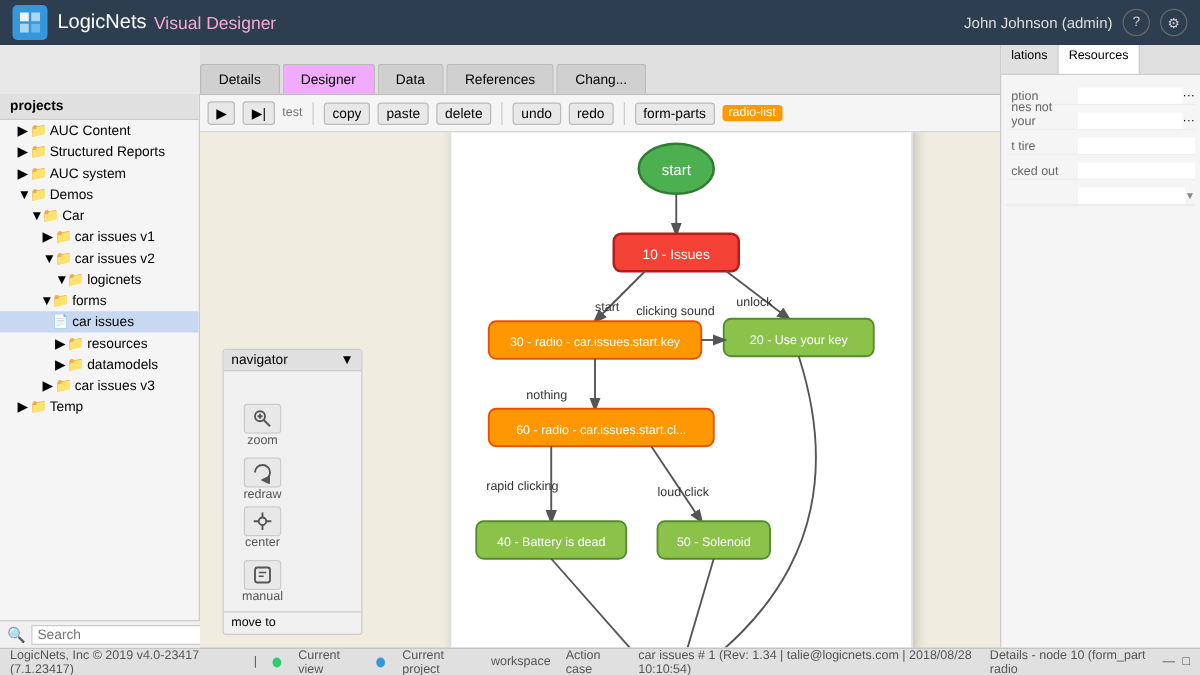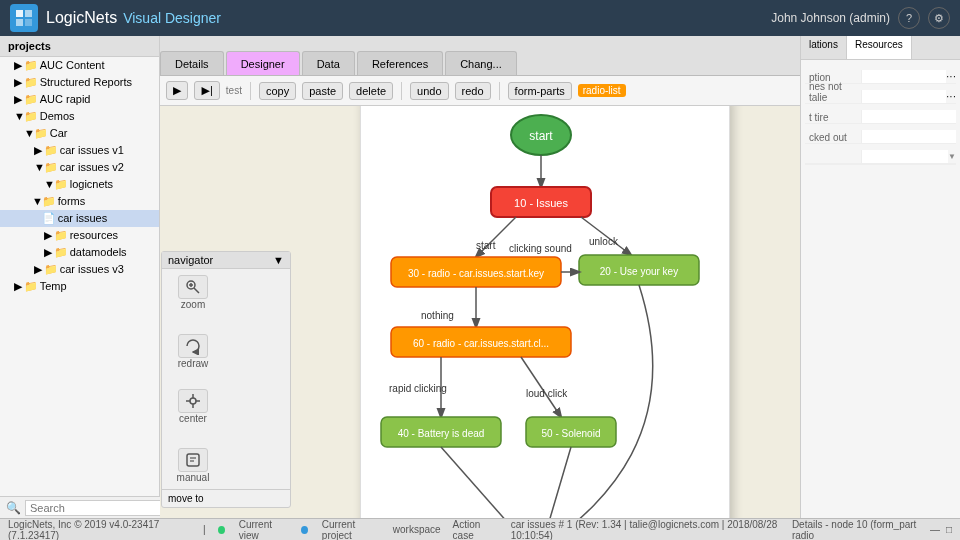--- a/index.html
+++ b/index.html
@@ -17,34 +17,35 @@
     }
     #topbar .logo {
       width: 28px; height: 28px;
       background: #3498db;
       border-radius: 4px;
       display: flex; align-items: center; justify-content: center;
       font-weight: bold; font-size: 10px; color: white;
       margin-right: 8px;
     }
     #topbar .app-title { font-size: 16px; color: white; font-weight: normal; }
-    #topbar .app-subtitle { font-size: 14px; color: #7dd3fc; margin-left: 6px; }
+    #topbar .app-subtitle { font-size: 14px; color: #f9a8d4; margin-left: 6px; }
     #topbar .user-info { margin-left: auto; color: #ddd; font-size: 12px; display: flex; align-items: center; gap: 8px; }
     #topbar .icon-btn { width: 22px; height: 22px; border: 1px solid #666; border-radius: 50%; display: flex; align-items: center; justify-content: center; color: #ccc; font-size: 11px; cursor: pointer; }
 
     
     #main { display: flex; height: calc(540px - 36px - 22px); }
 
     
     #sidebar {
       width: 160px;
       background: #f5f5f5;
       border-right: 1px solid #ccc;
       overflow-y: auto;
       flex-shrink: 0;
+      margin-top: 39px;
     }
     #sidebar .sidebar-header {
       background: #e0e0e0;
       padding: 4px 8px;
       font-weight: bold;
       font-size: 11px;
       border-bottom: 1px solid #ccc;
     }
     .tree-item {
       padding: 2px 4px;
@@ -136,37 +137,38 @@
       border: 1px solid #ddd;
       box-shadow: 3px 3px 10px rgba(0,0,0,0.2);
       z-index: 10;
       overflow: hidden;
     }
 
     
     #navigator {
       position: absolute;
       bottom: 10px;
-      left: 1px;
-      width: 130px;
+      left: 18px;
+      width: 112px;
       background: #f0f0f0;
       border: 1px solid #ccc;
       border-radius: 3px;
       z-index: 5;
     }
     #navigator .nav-header {
       display: flex; align-items: center; justify-content: space-between;
       padding: 2px 6px;
       background: #e0e0e0;
       font-size: 11px;
       border-bottom: 1px solid #ccc;
     }
     #navigator .nav-controls {
-      display: flex; flex-wrap: wrap; gap: 20px;
+      display: flex; flex-wrap: wrap; gap: 4px;
       padding: 6px;
+      margin-top: 20px;
     }
     .nav-btn {
       display: flex; flex-direction: column; align-items: center;
       cursor: pointer; font-size: 10px; color: #555;
       width: 50px;
     }
     .nav-btn .nav-icon {
       width: 30px; height: 24px;
       background: #e8e8e8;
       border: 1px solid #ccc;
@@ -288,21 +290,21 @@
       <span>projects</span>
     </div>
 
     <div class="tree-item indent1">
       <span class="arrow">▶</span><span class="tree-folder-icon">📁</span><span>AUC Content</span>
     </div>
     <div class="tree-item indent1">
       <span class="arrow">▶</span><span class="tree-folder-icon">📁</span><span>Structured Reports</span>
     </div>
     <div class="tree-item indent1">
-      <span class="arrow">▶</span><span class="tree-folder-icon">📁</span><span>AUC rapid</span>
+      <span class="arrow">▶</span><span class="tree-folder-icon">📁</span><span>AUC system</span>
     </div>
     <div class="tree-item indent1">
       <span class="arrow">▼</span><span class="tree-folder-icon">📁</span><span>Demos</span>
     </div>
     <div class="tree-item indent2">
       <span class="arrow">▼</span><span class="tree-folder-icon">📁</span><span>Car</span>
     </div>
     <div class="tree-item indent3">
       <span class="arrow">▶</span><span class="tree-folder-icon">📁</span><span>car issues v1</span>
     </div>
@@ -554,21 +556,21 @@
     <div class="panel-content">
 
       <div class="prop-row">
         <span class="prop-label">ption</span>
         <div style="display:flex;align-items:center;flex:2;">
           <input type="text" style="">
           <span class="dots-btn">···</span>
         </div>
       </div>
       <div class="prop-row">
-        <span class="prop-label">nes not talie</span>
+        <span class="prop-label">nes not your</span>
         <div style="display:flex;align-items:center;flex:2;">
           <input type="text" style="">
           <span class="dots-btn">···</span>
         </div>
       </div>
       <div class="prop-row">
         <span class="prop-label">t tire</span>
         <div style="display:flex;align-items:center;flex:2;">
           <input type="text" style="">
         </div>

